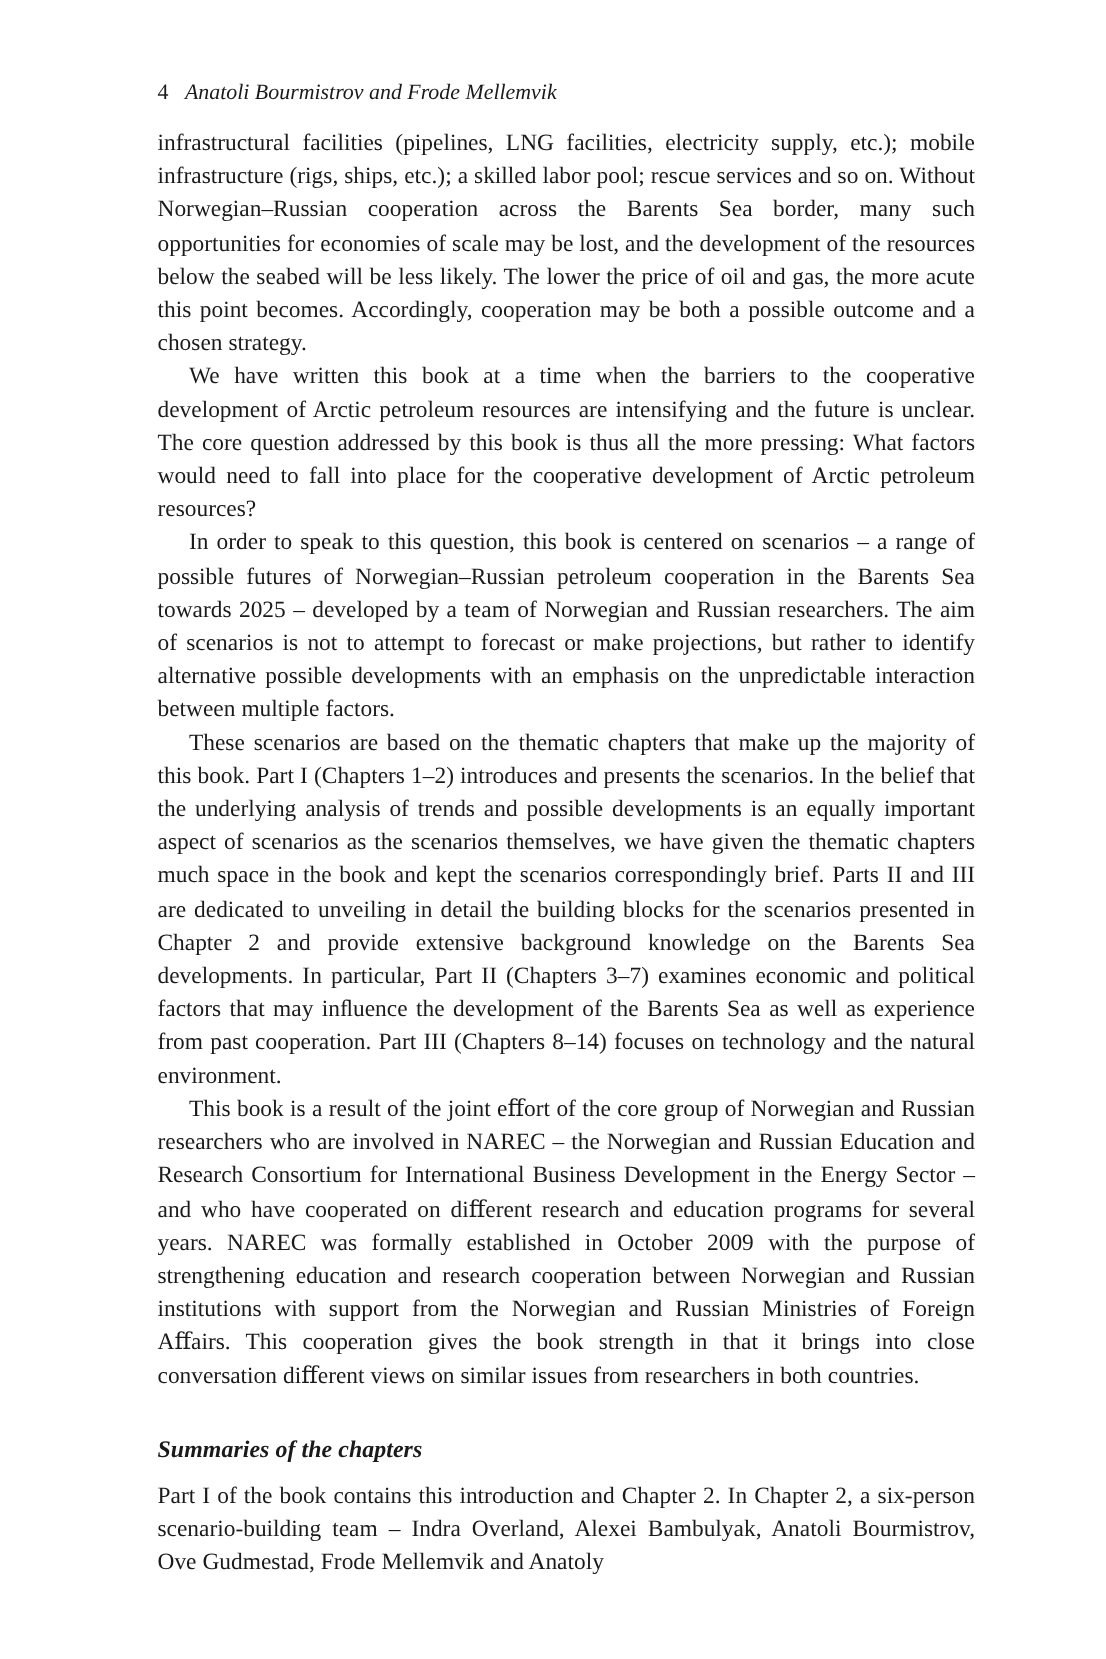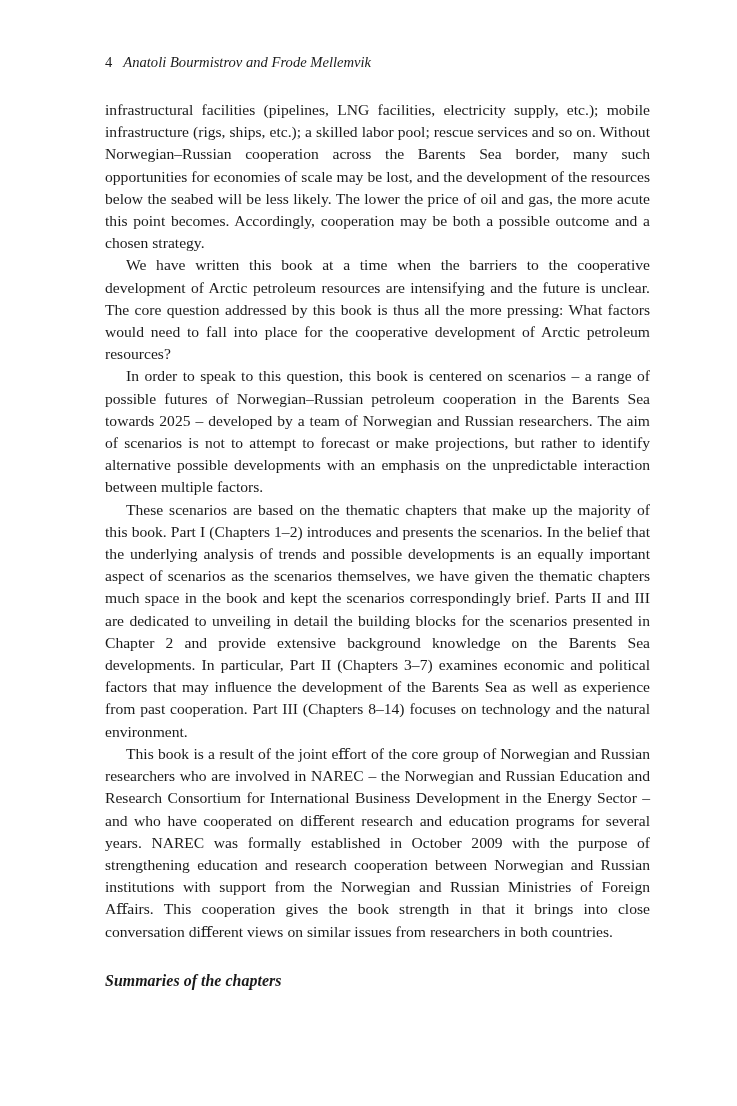--- a/index.html
+++ b/index.html
@@ -41,21 +41,21 @@
   }
   .running-head .folio {
     font-style: normal;
     margin-right: 11px;
   }
 
   
   .text-column {
     position: absolute;
     left: 105px;
-    top: 99px;
+    top: 85px;
     width: 545px;
   }
 
   .body-par {
     margin: 0;
     font-size: 15.6px;
     line-height: 22.2px;
     text-align: justify;
     text-justify: inter-word;
     text-indent: 21px;
@@ -92,16 +92,17 @@
   <div class="text-column">
 
     <p class="body-par first-par">infrastructural facilities (pipelines, LNG facilities, electricity supply, etc.); mobile infrastructure (rigs, ships, etc.); a skilled labor pool; rescue services and so on. Without Norwegian–Russian cooperation across the Barents Sea border, many such opportunities for economies of scale may be lost, and the development of the resources below the seabed will be less likely. The lower the price of oil and gas, the more acute this point becomes. Accordingly, cooperation may be both a possible outcome and a chosen strategy.</p>
     <p class="body-par">We have written this book at a time when the barriers to the cooperative development of Arctic petroleum resources are intensifying and the future is unclear. The core question addressed by this book is thus all the more pressing: What factors would need to fall into place for the cooperative development of Arctic petroleum resources?</p>
     <p class="body-par">In order to speak to this question, this book is centered on scenarios – a range of possible futures of Norwegian–Russian petroleum cooperation in the Barents Sea towards 2025 – developed by a team of Norwegian and Russian researchers. The aim of scenarios is not to attempt to forecast or make projections, but rather to identify alternative possible developments with an emphasis on the unpredictable interaction between multiple factors.</p>
     <p class="body-par">These scenarios are based on the thematic chapters that make up the majority of this book. Part I (Chapters 1–2) introduces and presents the scenarios. In the belief that the underlying analysis of trends and possible developments is an equally important aspect of scenarios as the scenarios themselves, we have given the thematic chapters much space in the book and kept the scenarios correspondingly brief. Parts II and III are dedicated to unveiling in detail the building blocks for the scenarios presented in Chapter 2 and provide extensive background knowledge on the Barents Sea developments. In particular, Part II (Chapters 3–7) examines economic and political factors that may inﬂuence the development of the Barents Sea as well as experience from past cooperation. Part III (Chapters 8–14) focuses on technology and the natural environment.</p>
     <p class="body-par">This book is a result of the joint eﬀort of the core group of Norwegian and Russian researchers who are involved in NAREC – the Norwegian and Russian Education and Research Consortium for International Business Development in the Energy Sector – and who have cooperated on diﬀerent research and education programs for several years. NAREC was formally established in October 2009 with the purpose of strengthening education and research cooperation between Norwegian and Russian institutions with support from the Norwegian and Russian Ministries of Foreign Aﬀairs. This cooperation gives the book strength in that it brings into close conversation diﬀerent views on similar issues from researchers in both countries.</p>
 
     <h2 class="section-heading">Summaries of the chapters</h2>
 
+    <p class="body-par no-indent">Part I of the book contains this introduction and Chapter 2. In Chapter 2, a six-person scenario-building team – Indra Overland, Alexei Bambulyak, Anatoli Bourmistrov, Ove Gudmestad, Frode Mellemvik and Anatoly</p>
 
   </div>
 
 </div>
 
 </body></html>

